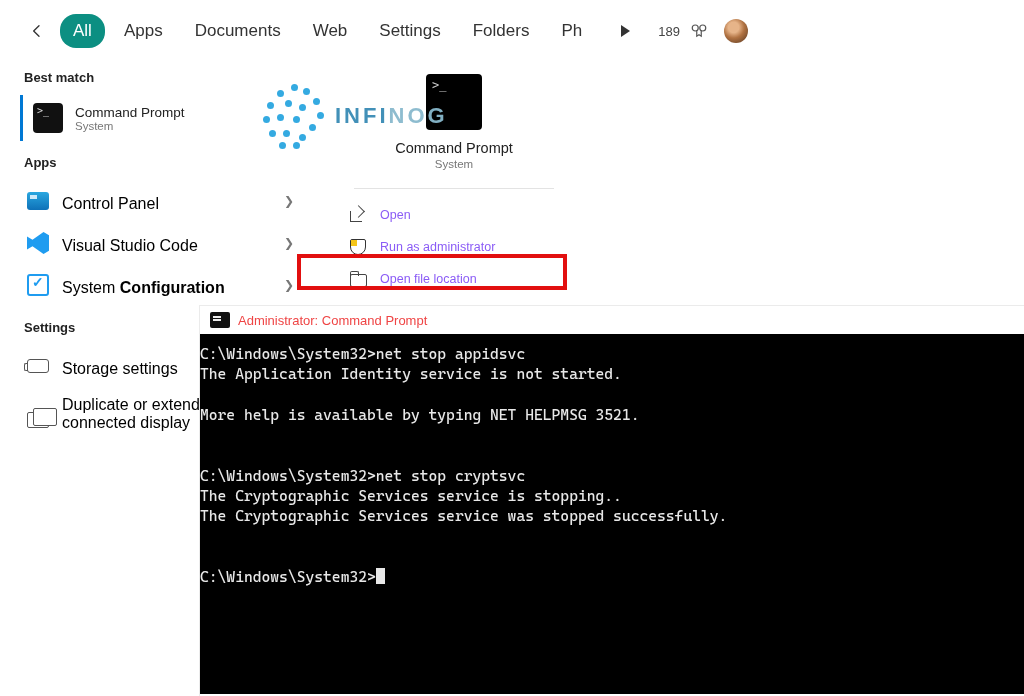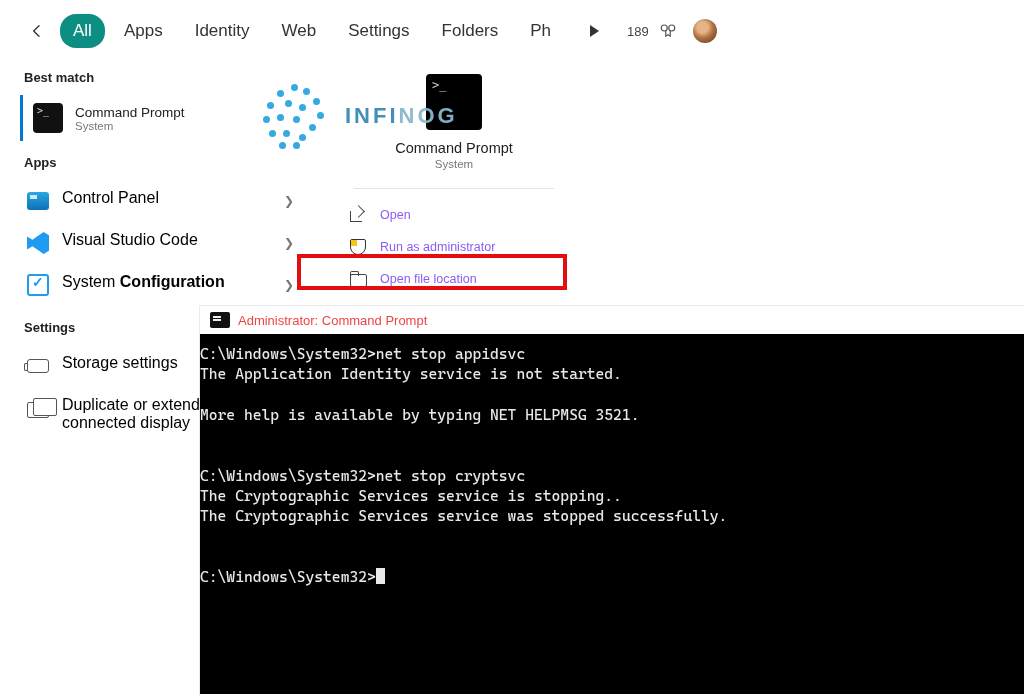--- a/index.html
+++ b/index.html
@@ -19,21 +19,21 @@
   
   .left { position:absolute; left:0; top:56px; width:314px; padding:0 0 0 20px; }
   .sec-label { font-size:13px; font-weight:600; color:#222; margin:14px 0 10px 4px; }
   .match { display:flex; align-items:center; gap:12px; padding:8px 6px 8px 10px; border-left:3px solid #0078d4; background:#fff; }
   .match-ico { width:30px; height:30px; background:#111; border-radius:4px; position:relative; }
   .match-ico::after { content:">_"; position:absolute; left:4px; top:2px; color:#ddd; font-size:10px; font-family:monospace; }
   .match-title { font-size:13.5px; color:#222; }
   .match-sub { font-size:11.5px; color:#777; }
 
   .app-row { display:flex; align-items:center; justify-content:space-between; padding:9px 20px 9px 6px; }
-  .app-left { display:flex; align-items:flex-start; gap:12px; }
+  .app-left { display:flex; align-items:flex-end; gap:12px; }
   .ico-box { width:24px; height:24px; display:flex; align-items:center; justify-content:center; }
   .chev { color:#777; font-size:12px; }
   .cp-ico { width:22px; height:18px; background:linear-gradient(#2aa7e0,#0e71b8); border-radius:3px; position:relative; }
   .cp-ico::after{content:"";position:absolute;left:3px;top:3px;width:7px;height:4px;background:#cde9f9;}
   .vs-ico { position:relative; width:22px; height:22px; }
   .vs-ico::before{content:"";position:absolute;inset:0;clip-path:polygon(75% 0,100% 15%,100% 85%,75% 100%,25% 65%,0 80%,0 20%,25% 35%);background:#1f9cf0;}
   .sc-ico { width:22px; height:22px; border:2px solid #1f9cf0; border-radius:3px; position:relative; }
   .sc-ico::after{content:"✓";position:absolute;left:3px;top:-2px;color:#1f9cf0;font-size:14px;font-weight:bold;}
   .ss-ico { width:22px; height:14px; border:1.6px solid #555; border-radius:3px; position:relative; }
   .ss-ico::after{content:"";position:absolute;left:-4px;top:3px;width:3px;height:6px;border:1.6px solid #555;border-right:none;border-radius:2px 0 0 2px;}
@@ -52,21 +52,21 @@
   .act-ico { width:16px; height:16px; position:relative; }
   .open-arrow::before{content:"";position:absolute;left:4px;top:0;width:8px;height:8px;border-top:1.6px solid #444;border-right:1.6px solid #444;transform:rotate(45deg);}
   .open-arrow::after{content:"";position:absolute;left:0;top:4px;width:11px;height:10px;border:1.6px solid #444;border-top:none;border-right:none;}
   .shield::before{content:"";position:absolute;inset:0;border:1.6px solid #333;border-radius:2px 2px 50% 50%;}
   .shield::after{content:"";position:absolute;left:1px;top:1px;width:6px;height:6px;background:#f5c518;}
   .folder::before{content:"";position:absolute;left:0;top:3px;width:15px;height:11px;border:1.6px solid #444;border-radius:2px;}
   .folder::after{content:"";position:absolute;left:0;top:0;width:7px;height:4px;border:1.6px solid #444;border-bottom:none;border-radius:2px 2px 0 0;}
   .highlight-box { position:absolute; left:297px; top:254px; width:270px; height:36px; border:4px solid #e20f0f; }
 
   
-  .wm { position:absolute; left:263px; top:84px; display:flex; align-items:center; gap:18px; opacity:.95; }
+  .wm { position:absolute; left:263px; top:84px; display:flex; align-items:center; gap:8px; opacity:.95; }
   .wm-globe { width:64px; height:64px; position:relative; }
   .wm-dot { position:absolute; width:7px; height:7px; background:#2aa6e0; border-radius:50%; }
   .wm-text { font-size:22px; font-weight:700; letter-spacing:3px; color:#388bb5; font-family:sans-serif; }
   .wm-text .alt { color:#88b9cd; }
 
   
   .console { position:absolute; left:200px; top:306px; width:824px; height:390px; background:#fff; box-shadow:0 0 0 1px rgba(0,0,0,.08); }
   .titlebar { display:flex; align-items:center; gap:8px; padding:6px 10px; background:#fff; }
   .tb-ico { width:20px; height:16px; background:#111; border-radius:2px; position:relative; }
   .tb-ico::after{content:"";position:absolute;left:3px;top:4px;width:8px;height:1.5px;background:#eee;box-shadow:0 3px 0 #eee;}
@@ -78,21 +78,21 @@
 <body>
 
 <div class="topbar">
   <div class="back-btn">
     <svg viewBox="0 0 24 24">
         <path d="M15 4l-8 8 8 8" stroke="#333" stroke-width="2" fill="none" stroke-linecap="round" stroke-linejoin="round"></path>
       </svg>
   </div>
   <div class="pill active" data-bind="topbar.pills.0">All</div>
   <div class="pill" data-bind="topbar.pills.1">Apps</div>
-  <div class="pill" data-bind="topbar.pills.2">Identity</div>
+  <div class="pill" data-bind="topbar.pills.2">Documents</div>
   <div class="pill" data-bind="topbar.pills.3">Web</div>
   <div class="pill" data-bind="topbar.pills.4">Settings</div>
   <div class="pill" data-bind="topbar.pills.5">Folders</div>
   <div class="pill" data-bind="topbar.pills.6">Ph</div>
   <div class="right-tools">
     <div class="more-tri"></div>
     <span class="pts" data-bind="topbar.points">189</span>
     <svg width="18" height="18" viewBox="0 0 24 24">
         <circle cx="7" cy="8" r="4" fill="none" stroke="#555" stroke-width="1.6"></circle>
         <circle cx="17" cy="8" r="4" fill="none" stroke="#555" stroke-width="1.6"></circle>

